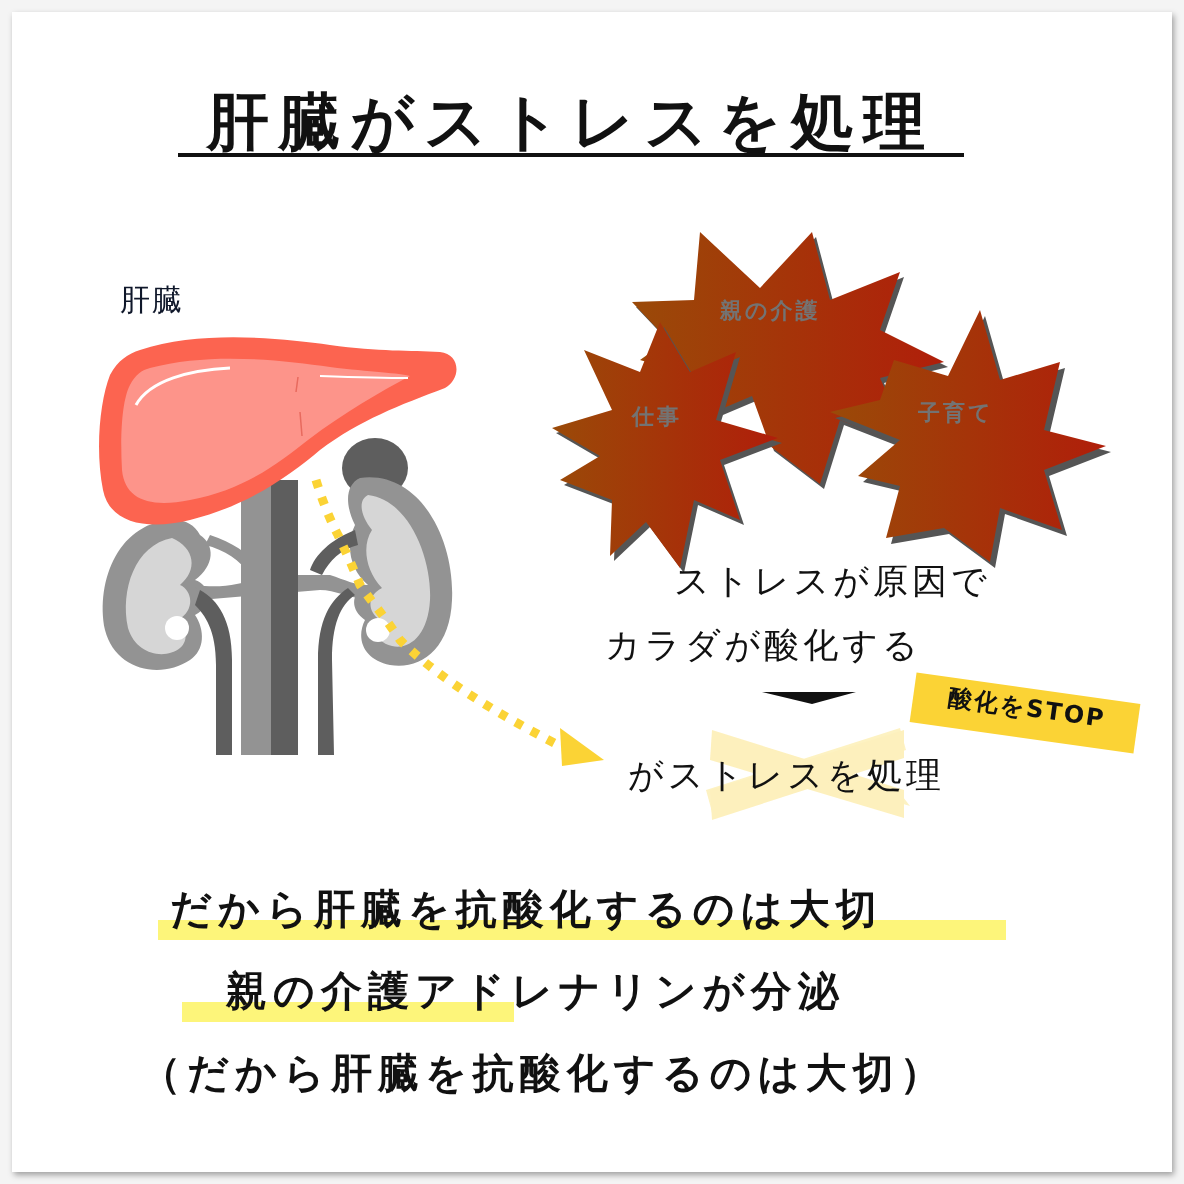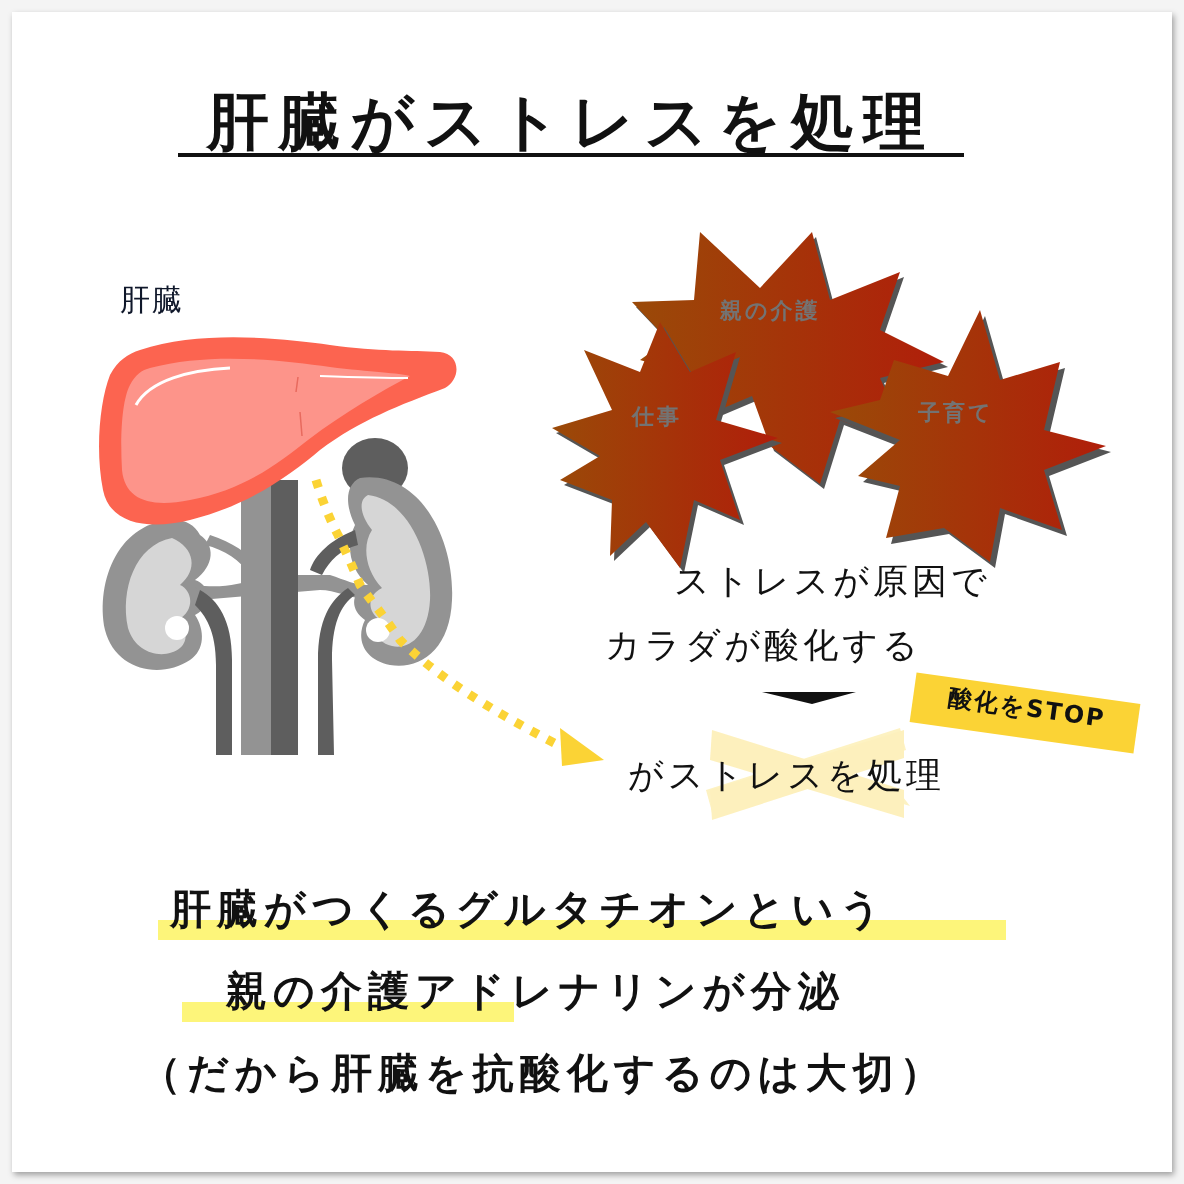--- a/index.html
+++ b/index.html
@@ -106,15 +106,15 @@
 <div class="flow-text" style="left:630px; top:558px;margin-left:44px;">ストレスが原因で</div>
 <div class="flow-text" style="left:605px; top:622px;">カラダが酸化する</div>
 <div class="flow-text" style="left:628px; top:752px;">がストレスを処理</div>
 
 <div class="stop-badge"></div>
 <div class="stop-text">酸化をSTOP</div>
 
 <div class="hl" style="left:158px; top:920px; width:848px; height:20px;"></div>
 <div class="hl" style="left:182px; top:1002px; width:332px; height:20px;"></div>
 
-<div class="bottom-line" style="left:170px; top:882px;">肝臓がつくるグルタチオンという</div>
+<div class="bottom-line" style="left:170px; top:882px;">だから肝臓を抗酸化するのは大切</div>
 <div class="bottom-line" style="left:226px; top:964px;"><span>親の介護</span><span>アドレナリンが分泌</span></div>
 <div class="bottom-line" style="left:140px; top:1046px;">（だから肝臓を抗酸化するのは大切）</div>
 
 </body></html>

